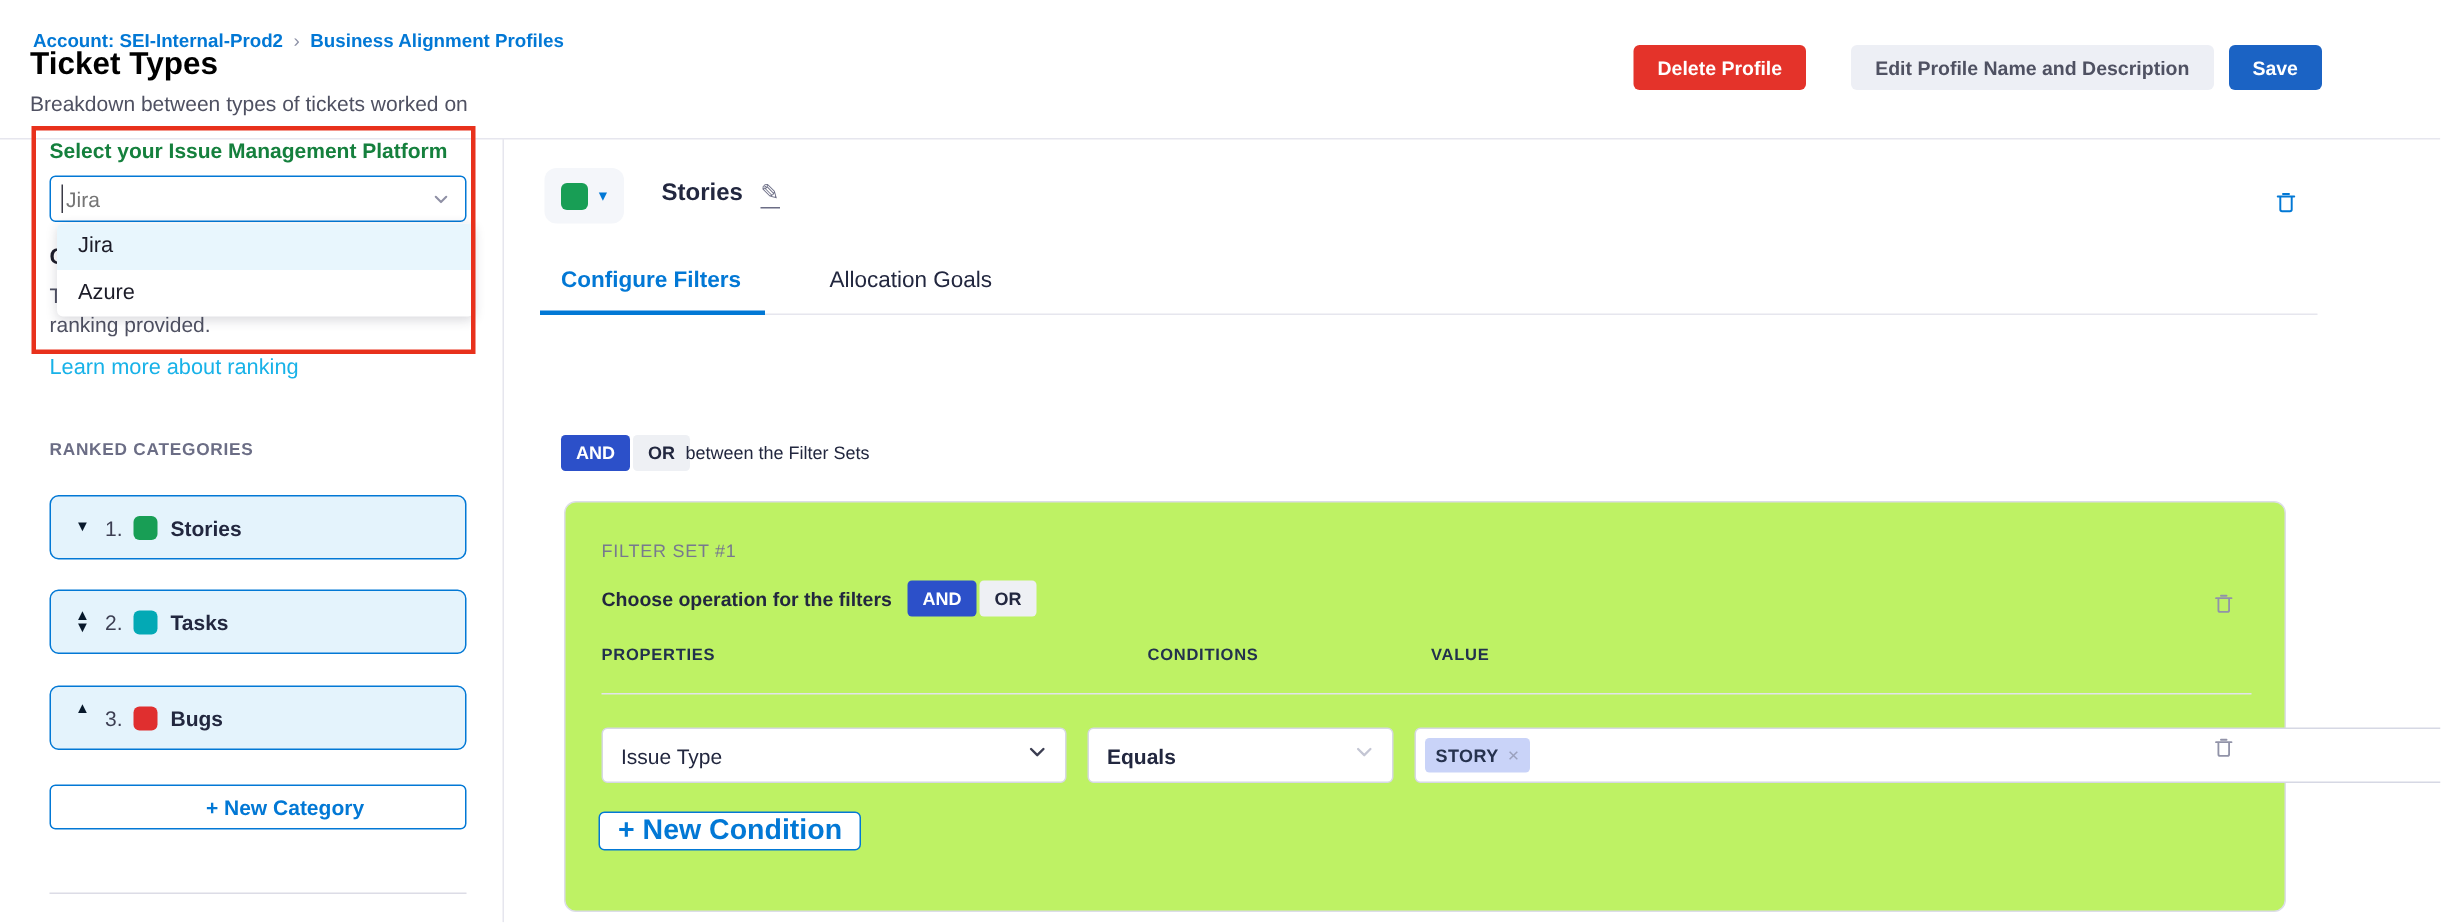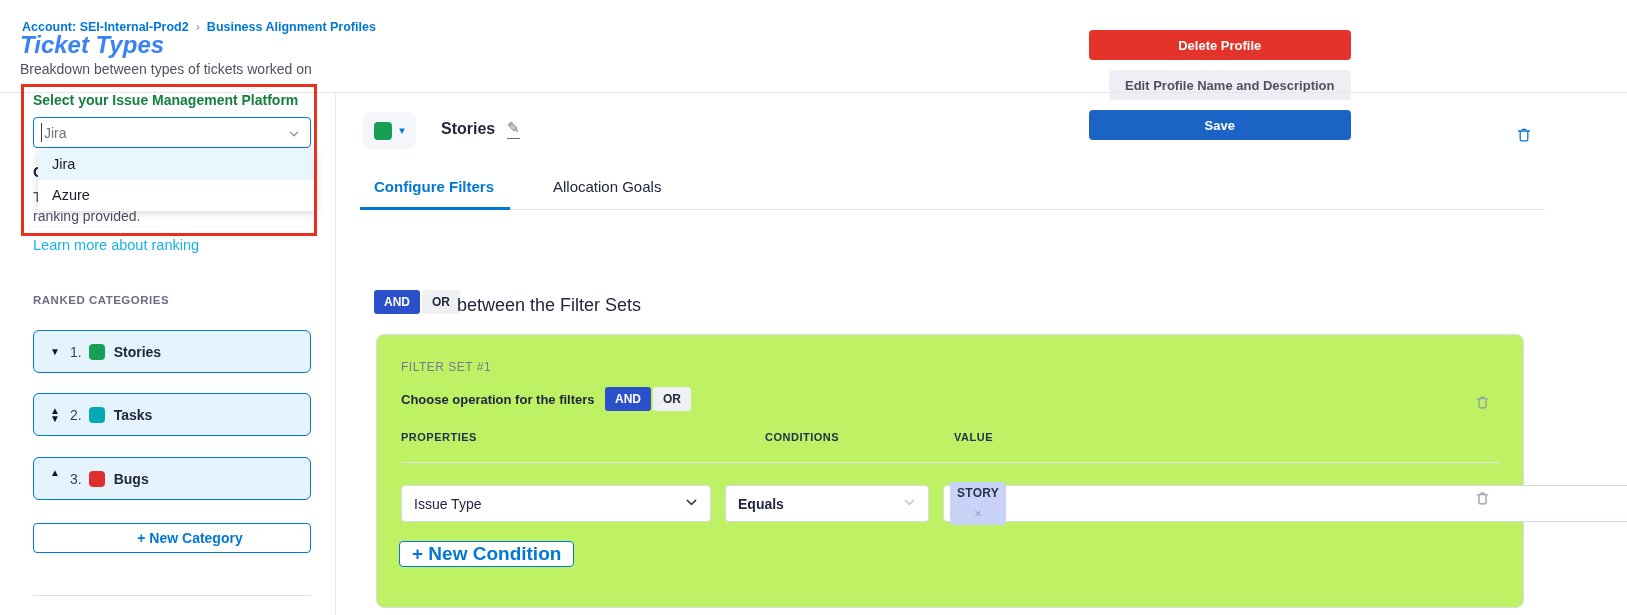--- a/index.html
+++ b/index.html
@@ -3,23 +3,23 @@
 <meta charset="utf-8">
 <style>
   * { margin:0; padding:0; box-sizing:border-box; }
   body { font-family:"Liberation Sans", sans-serif; background:#fff; }
   .app { position:relative; width:1627px; height:615px; background:#fff; overflow:hidden; }
 
   
   .breadcrumb { position:absolute; left:22px; top:20px; font-size:12.5px; font-weight:600; color:#0278d5; }
   .breadcrumb .sep { color:#8f93a8; margin:0 7px; font-weight:400; }
   .breadcrumb a { color:#0278d5; text-decoration:none; cursor:pointer; }
-  .page-title { position:absolute; left:20px; top:31px; font-size:24px; font-weight:bold; color:#3b82f6;font-style:italic; }
+  .page-title { position:absolute; left:20px; top:31px; font-size:21px; font-weight:bold; color:#000000; }
   .page-subtitle { position:absolute; left:20px; top:61px; font-size:14px; color:#4f5162; }
-  .hdr-btns { position:absolute; top:30px; left:1089px; display:flex; gap:10px;flex-direction:column; }
+  .hdr-btns { position:absolute; top:30px; left:1089px; display:flex; gap:10px; }
   .btn { border:none; border-radius:4px; font-family:inherit; font-size:13px; font-weight:bold; height:30px; padding:0 16px; cursor:pointer; white-space:nowrap; }
   .btn-delete { background:#e4332a; color:#fff; }
   .btn-edit { background:#edeff5; color:#4f5162;margin-left:20px; }
   .btn-save { background:#1b63c4; color:#fff; }
   .hdr-divider { position:absolute; left:0; top:92px; width:1627px; height:1px; background:#e6e6ee; }
 
   
   .sidebar-divider { position:absolute; left:335px; top:92px; width:1px; height:523px; background:#e6e6ee; }
   .platform-label { position:absolute; left:33px; top:92px; font-size:14px; font-weight:bold; color:#15803d; }
   .platform-select { position:absolute; left:33px; top:117px; width:278px; height:31px; border:1px solid #0278d5; border-radius:4px; background:#fff; font-size:14px; color:#9a9ab0; padding-left:10px; outline:none; font-family:inherit; }
@@ -54,40 +54,40 @@
   .tab { position:absolute; top:178px; font-size:15px; cursor:pointer; }
   .tab-configure { left:374px; color:#0278d5; font-weight:bold; }
   .tab-active-bar { position:absolute; left:360px; top:207px; width:150px; height:3px; background:#0278d5; }
   .tab-allocation { left:553px; color:#22273f; }
   .op-heading { position:absolute; left:374px; top:255px; font-size:15px; font-weight:bold; color:#1c1c28; }
   .toggle { display:inline-flex; gap:2px; }
   .toggle .seg { font-size:12px; font-weight:bold; padding:5px 10px; border-radius:3px; cursor:pointer; }
   .seg.on { background:#2c50c9; color:#fff; }
   .seg.off { background:#eef0f4; color:#22273f; }
   .op-toggle { position:absolute; left:374px; top:290px; }
-  .op-caption { position:absolute; left:457px; top:295px; font-size:18px; color:#22273f; }
+  .op-caption { position:absolute; left:457px; top:295px; font-size:12px; color:#22273f; }
 
   
   .panel { position:absolute; left:376px; top:334px; width:1148px; height:274px; background:#bef264; border:1px solid #dcdde8; border-radius:8px; }
   .fs-title { position:absolute; left:24px; top:25px; font-size:12px; color:#77798f; letter-spacing:.5px; }
   .fs-op-label { position:absolute; left:24px; top:57px; font-size:13px; font-weight:bold; color:#22273f; }
   .fs-toggle { position:absolute; left:228px; top:52px; }
   .fs-trash { position:absolute; left:1098px; top:60px; }
   .col-hdr { position:absolute; top:96px; font-size:11px; font-weight:bold; color:#22314d; letter-spacing:.5px; }
   .col-props { left:24px; } .col-conds { left:388px; } .col-value { left:577px; }
   .fs-row-divider { position:absolute; left:24px; top:127px; width:1100px; height:1px; background:#e2e3ec; }
   .field { position:absolute; top:150px; height:37px; background:#fff; border:1px solid #d6d8e4; border-radius:4px; display:flex; align-items:center; }
   .f-prop { left:24px; width:310px; justify-content:space-between; padding:0 12px; cursor:pointer; }
   .f-prop .lbl { font-size:14px; color:#22273f; }
   .f-prop .chev { color:#3c3e52; }
   .f-cond { left:348px; width:204px; justify-content:space-between; padding:0 12px; cursor:pointer; }
   .f-cond .lbl { font-size:14px; font-weight:600; color:#22273f; }
   .f-cond .chev { color:#c4c6d4; }
   .f-value { left:566px; width:896px; padding:0 6px; cursor:text; }
-  .value-tag { background:#c9d3f8; border-radius:3px; font-size:12px; font-weight:bold; color:#26324e; letter-spacing:.3px; padding:4px 7px; display:inline-flex; align-items:center; gap:6px;flex-direction:column; }
+  .value-tag { background:#c9d3f8; border-radius:3px; font-size:12px; font-weight:bold; color:#26324e; letter-spacing:.3px; padding:4px 7px; display:inline-flex; align-items:center; gap:6px; }
   .value-tag .x { color:#9aa0bd; font-weight:400; font-size:13px; cursor:pointer; }
   .row-trash { position:absolute; left:1098px; top:156px; }
   .btn-new-condition { position:absolute; left:22px; top:206px; height:26px; padding:0 12px; background:#fff; border:1.5px solid #0278d5; border-radius:4px; color:#0278d5; font-size:19px; font-weight:bold; cursor:pointer; font-family:inherit; }
 </style>
 </head>
 <body>
 
 <div class="app">
 
   <div class="breadcrumb">

